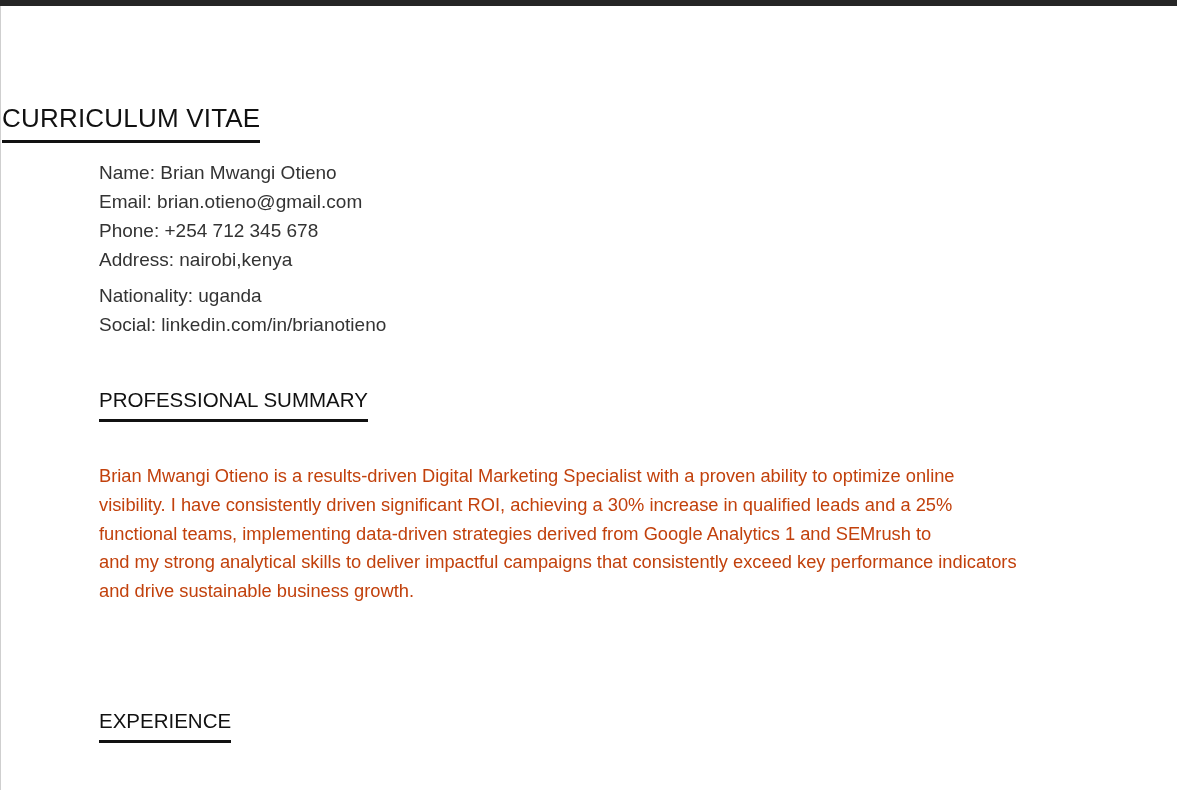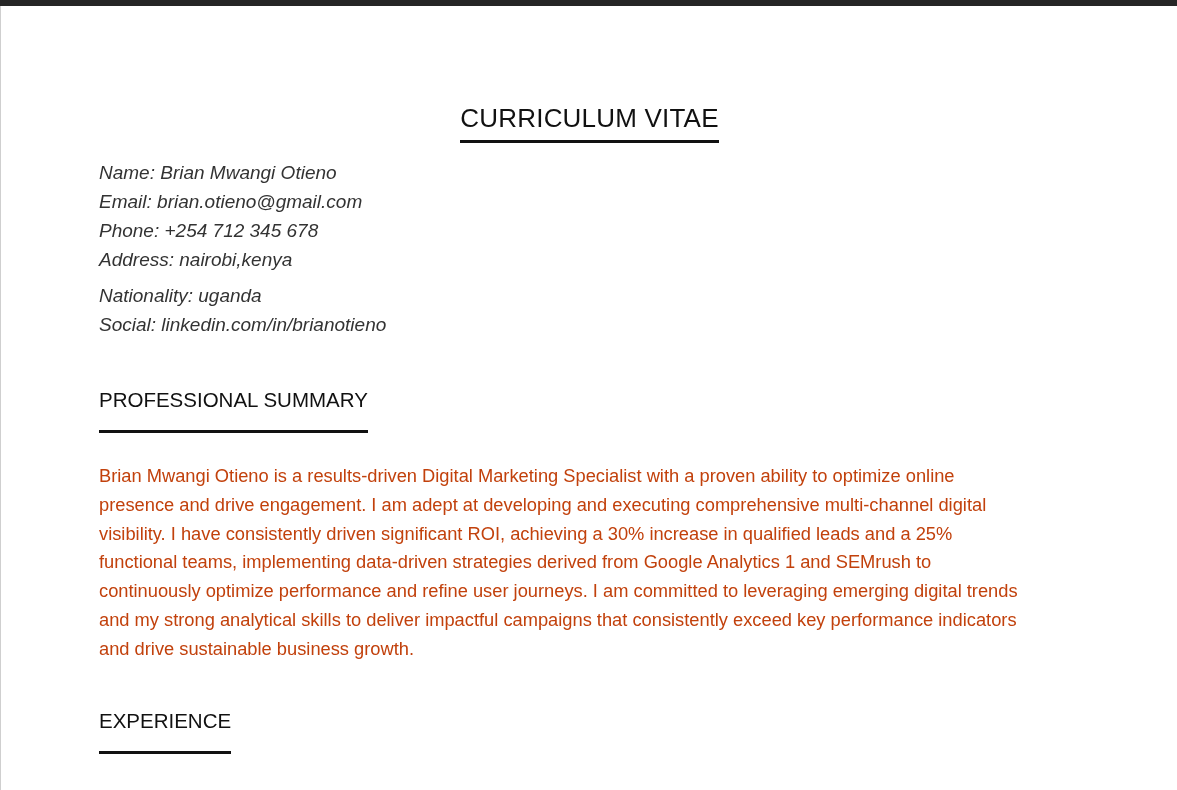--- a/index.html
+++ b/index.html
@@ -15,42 +15,41 @@
     }
     .leftedge {
       position: absolute; left: 0; top: 6px; width: 1px; height: 784px;
       background: #cfcfcf;
     }
     .page {
       position: absolute; left: 0; top: 6px; width: 1177px; height: 784px;
     }
     .title {
       position: absolute; left: 0; width: 1177px; top: 97px;
-      text-align: center;
     }
     .title span {
       display: inline-block;
       font-size: 26px; color: #111;
       padding-bottom: 6px;
       border-bottom: 3px solid #111;
       letter-spacing: 0.2px;
       margin-left: 2px;
     }
     .contact {
       position: absolute; left: 99px; top: 152px;
-      font-size: 19px; color: #333; line-height: 29px; font-style: italic;
+      font-size: 19px; color: #333; line-height: 29px;
     }
     .contact .gap { height: 7px; }
     .section-heading {
       position: absolute; left: 99px;
       font-size: 20.5px; color: #111;
     }
     .section-heading span {
       display: inline-block;
-      padding-bottom: 18px;
+      padding-bottom: 7px;
       border-bottom: 3px solid #111;
     }
     .summary {
       position: absolute; left: 99px; top: 456px; width: 990px;
       font-size: 18.3px; color: #c2410c; line-height: 28.8px;
     }
   </style>
 </head>
 <body>
 
@@ -71,24 +70,22 @@
     <div>Nationality: uganda</div>
     <div>Social: linkedin.com/in/brianotieno</div>
   </div>
 
   <div class="section-heading" style="top:382px;">
     <span>PROFESSIONAL SUMMARY</span>
   </div>
 
   <div class="summary">
     <div>Brian Mwangi Otieno is a results-driven Digital Marketing Specialist with a proven ability to optimize online</div>
-    <div>presence and drive engagement. I am adept at developing and executing comprehensive multi-channel digital</div>
     <div>visibility. I have consistently driven significant ROI, achieving a 30% increase in qualified leads and a 25%</div>
     <div>functional teams, implementing data-driven strategies derived from Google Analytics 1 and SEMrush to</div>
-    <div>continuously optimize performance and refine user journeys. I am committed to leveraging emerging digital trends</div>
     <div>and my strong analytical skills to deliver impactful campaigns that consistently exceed key performance indicators</div>
     <div>and drive sustainable business growth.</div>
   </div>
 
   <div class="section-heading" style="top:703px;">
     <span>EXPERIENCE</span>
   </div>
 </div>
 
 </body></html>

